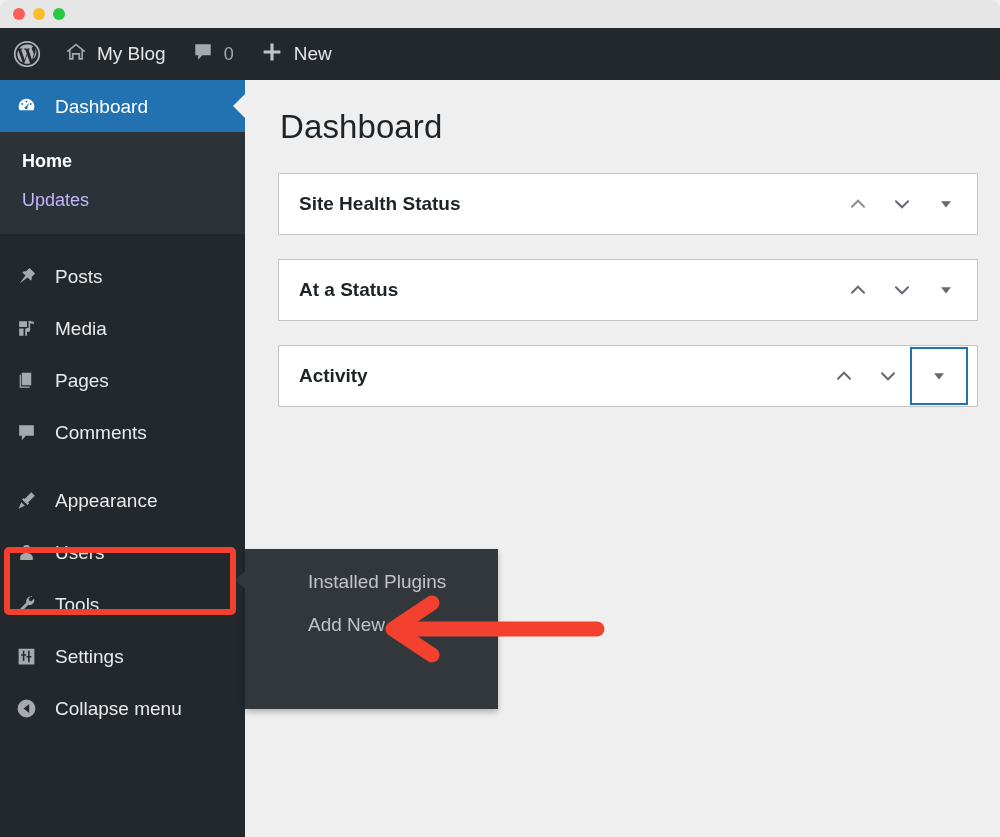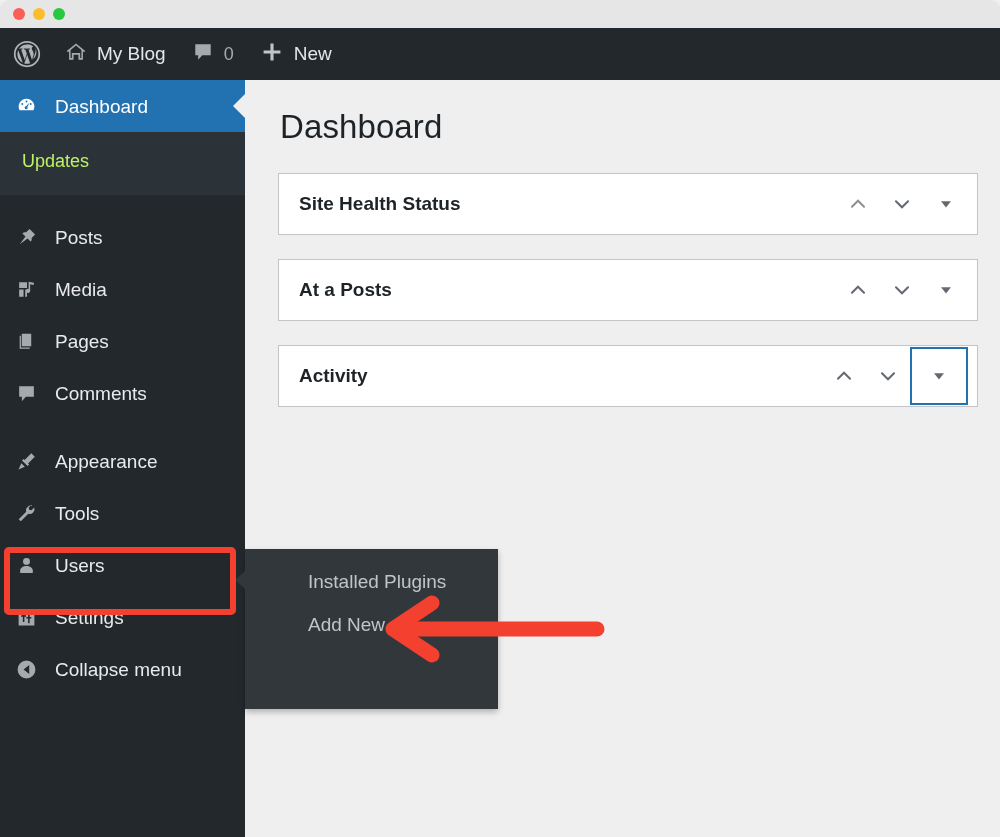--- a/index.html
+++ b/index.html
@@ -93,21 +93,21 @@
   .menu-item.current .ic-wrap svg { fill: #ffffff; }
 
   .submenu-open {
     background: #2c3338;
     padding: 10px 0 14px 0;
   }
   .submenu-open .sub {
     display: block;
     padding: 7px 0 7px 22px;
     font-size: 18px;
-    color: #bef264;
+    color: #c4b5fd;
     line-height: 1.4;
   }
   .submenu-open .sub.current { color: #ffffff; font-weight: bold; }
 
   .menu-sep { height: 16px; background: #23282d; }
 
   
   .flyout {
     position: absolute;
     left: 245px; top: 549px;
@@ -260,20 +260,21 @@
     <div class="menu-item current">
       <span class="ic-wrap">
         <svg width="21" height="21" viewBox="0 0 20 20">
             <path d="M10 2.5a7.5 7.5 0 0 0-6.6 11.05h13.2A7.5 7.5 0 0 0 10 2.5zm-4 4.2a.9.9 0 1 1 0 1.8.9.9 0 0 1 0-1.8zm8 0a.9.9 0 1 1 0 1.8.9.9 0 0 1 0-1.8zM10 4.4a.9.9 0 1 1 0 1.8.9.9 0 0 1 0-1.8zm3 1.9 -2.2 4.1a1.4 1.4 0 1 1-1.2-.6L13 6.3z"></path>
           </svg>
       </span>
       <span class="lbl">Dashboard</span>
     </div>
 
     <div class="submenu-open">
+      <span class="sub current">Home</span>
       <span class="sub">Updates</span>
     </div>
 
     <div class="menu-sep"></div>
 
     <div class="menu-item">
       <span class="ic-wrap">
         <svg width="21" height="21" viewBox="0 0 20 20">
             <path d="M12.9 1.8 9.6 5.1c-1.3-.3-2.6 0-3.5 1L9 9 3.6 16.4 11 11l2.9 2.9c1-.9 1.3-2.2 1-3.5l3.3-3.3-5.3-5.3z"></path>
           </svg>
@@ -316,33 +317,33 @@
             <path d="M14.6 2.1 8.2 8.5l-1-1-1.5 1.5 5.3 5.3 1.5-1.5-1-1 6.4-6.4-3.3-3.3zM5.1 11.6 2.4 17.6l6-2.7-3.3-3.3z"></path>
           </svg>
       </span>
       <span class="lbl">Appearance</span>
     </div>
 
 
     <div class="menu-item">
       <span class="ic-wrap">
         <svg width="21" height="21" viewBox="0 0 20 20">
+            <path d="M10 2.8a3.3 3.3 0 1 1 0 6.6 3.3 3.3 0 0 1 0-6.6zm0 7.6c3.3 0 6 1.9 6 4.2v2.6H4v-2.6c0-2.3 2.7-4.2 6-4.2z"></path>
+          </svg>
+      </span>
+      <span class="lbl">Users</span>
+    </div>
+
+    <div class="menu-item">
+      <span class="ic-wrap">
+        <svg width="21" height="21" viewBox="0 0 20 20">
             <path d="M15.6 2.7a4.6 4.6 0 0 0-5.9 5.6L2.6 15.4l2 2 7.1-7.1a4.6 4.6 0 0 0 5.6-5.9l-2.6 2.6-2.1-.5-.5-2.1 2.5-2.6z"></path>
           </svg>
       </span>
       <span class="lbl">Tools</span>
-    </div>
-
-    <div class="menu-item">
-      <span class="ic-wrap">
-        <svg width="21" height="21" viewBox="0 0 20 20">
-            <path d="M10 2.8a3.3 3.3 0 1 1 0 6.6 3.3 3.3 0 0 1 0-6.6zm0 7.6c3.3 0 6 1.9 6 4.2v2.6H4v-2.6c0-2.3 2.7-4.2 6-4.2z"></path>
-          </svg>
-      </span>
-      <span class="lbl">Users</span>
     </div>
 
     <div class="menu-item">
       <span class="ic-wrap">
         <svg width="21" height="21" viewBox="0 0 20 20">
             <path d="M2.5 2.5h15v15h-15v-15zm4 2v3.3h-1.6v1.5h1.6v5h1.5v-5h1.6V7.8H8V4.5H6.5zm5 0v5H9.9V11h1.6v4.5H13V11h1.6V9.5H13v-5h-1.5z"></path>
           </svg>
       </span>
       <span class="lbl">Settings</span>
     </div>
@@ -380,21 +381,21 @@
         </span>
         <span class="ctrl-btn">
           <svg width="18" height="18" viewBox="0 0 20 20">
               <path fill="#646970" d="M4.5 7h11L10 14z"></path>
             </svg>
         </span>
       </div>
     </section>
 
     <section class="panel">
-      <div class="panel-title">At a Posts</div>
+      <div class="panel-title">At a Status</div>
       <div class="panel-ctrls">
         <span class="ctrl-btn">
           <svg width="22" height="22" viewBox="0 0 20 20">
               <path fill="none" stroke="#646970" stroke-width="1.8" stroke-linecap="round" d="M4.5 12.5 10 7l5.5 5.5"></path>
             </svg>
         </span>
         <span class="ctrl-btn">
           <svg width="22" height="22" viewBox="0 0 20 20">
               <path fill="none" stroke="#646970" stroke-width="1.8" stroke-linecap="round" d="M4.5 7.5 10 13l5.5-5.5"></path>
             </svg>

